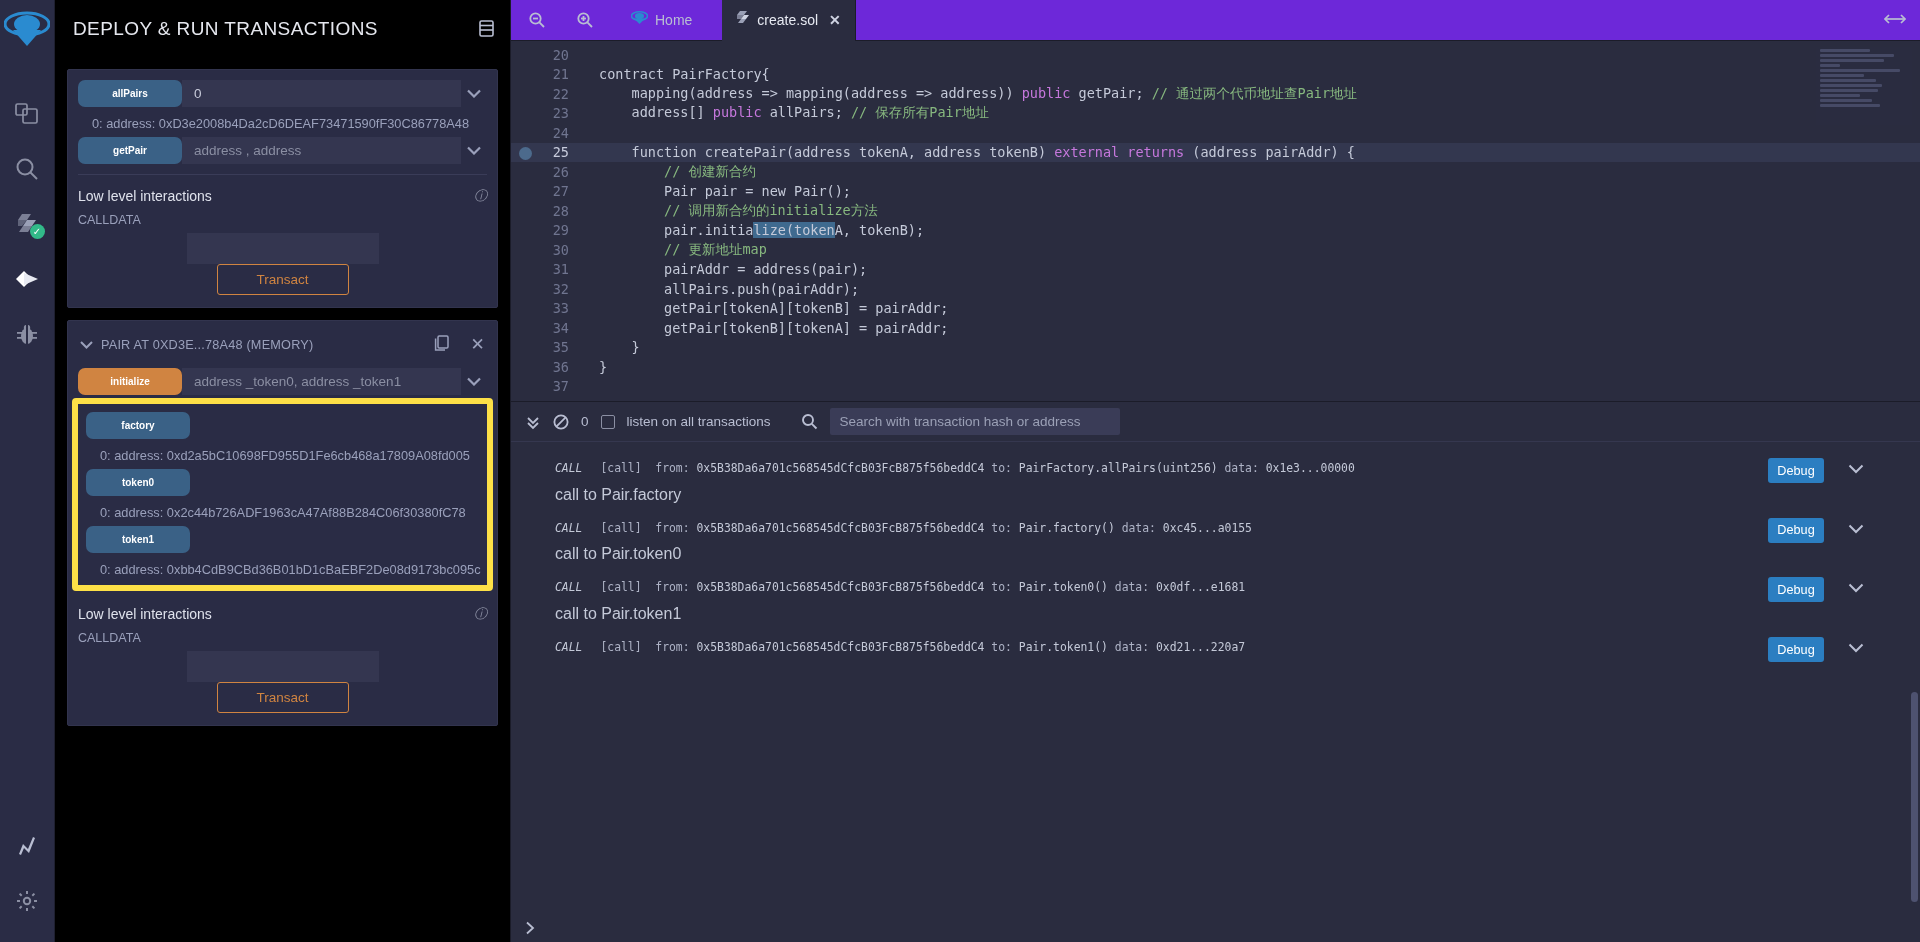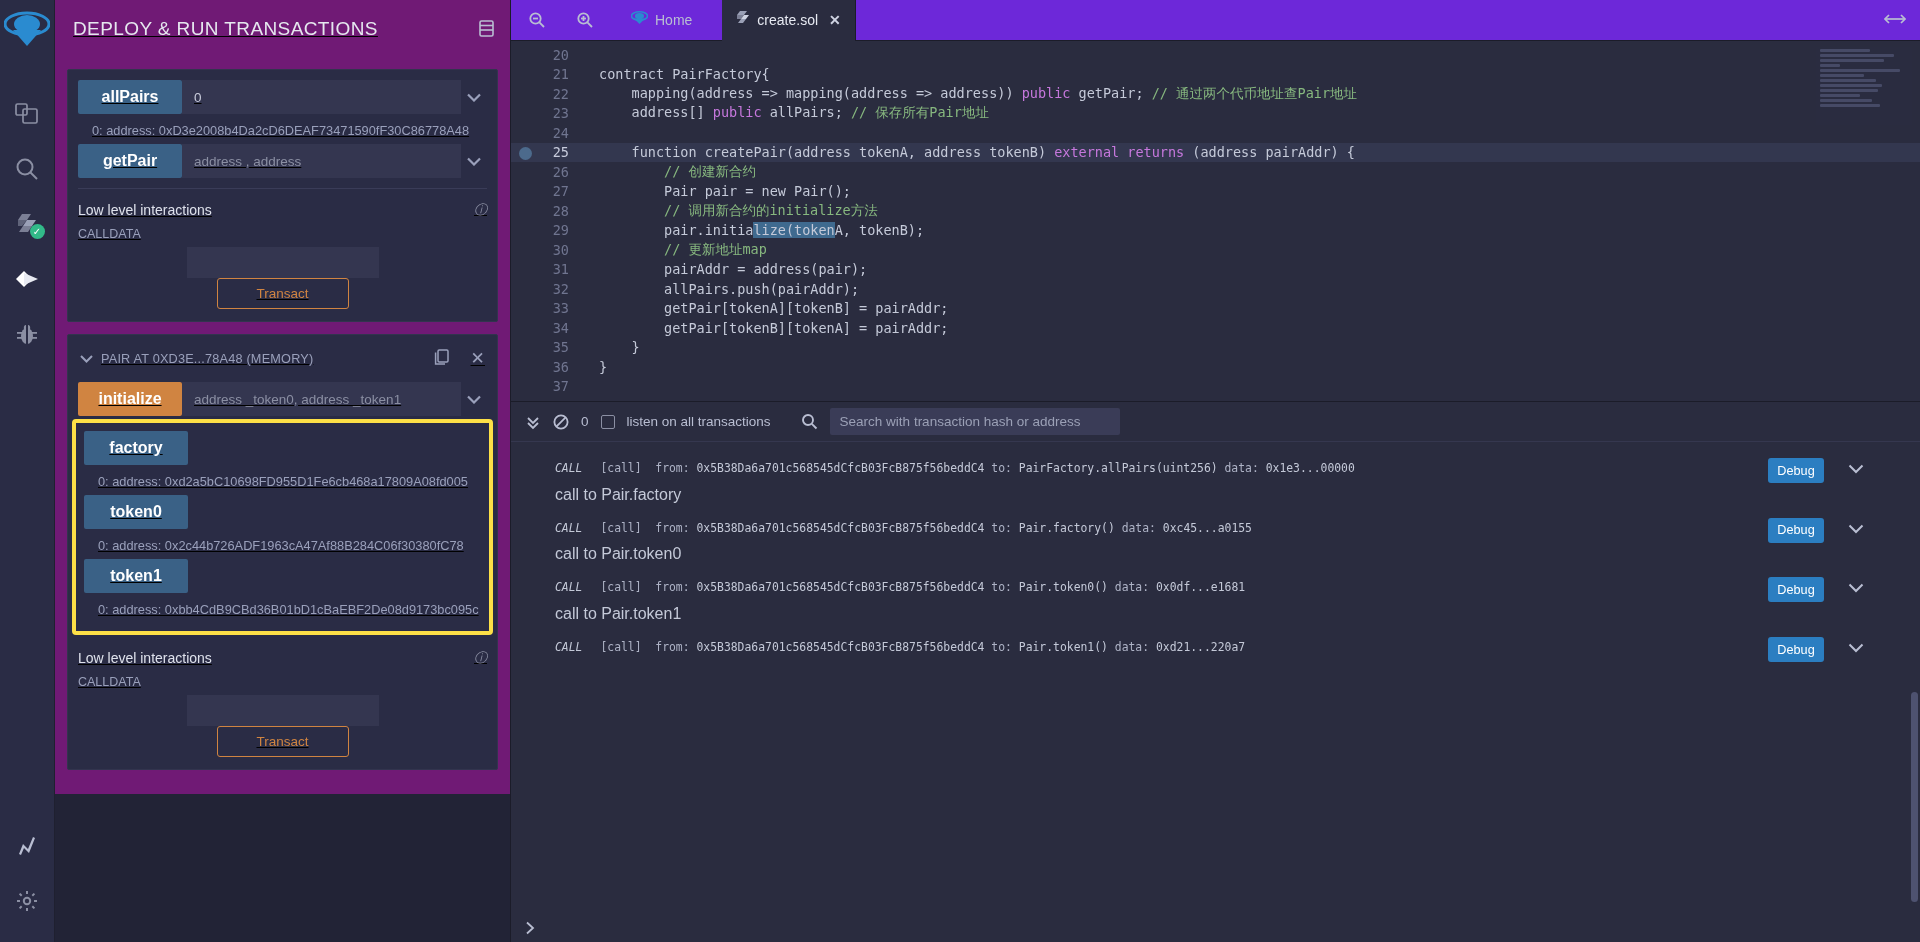--- a/index.html
+++ b/index.html
@@ -31,25 +31,24 @@
   .badge-ok {
     position: absolute; right: 10px; bottom: 12px;
     width: 15px; height: 15px; border-radius: 50%;
     background: #32ba89; display:flex; align-items:center; justify-content:center;
     color:#fff; font-size:10px; line-height:1;
   }
 
   
   .leftpanel {
     width: 455px; flex: 0 0 455px;
-    height: 794px;
-    background: #701a75;
+    height: 942px;
+    background: #000000;
     overflow: hidden;
     position: relative;
-    text-decoration: underline;
   }
   .lp-title {
     color: #e6e8ef;
     font-size: 19px;
     letter-spacing: .4px;
     padding: 18px 0 0 18px;
     font-weight: 400;
   }
   .lp-body { padding: 28px 12px 0 12px; }
 
@@ -58,24 +57,24 @@
     border: 1px solid #32344e;
     border-radius: 2px;
     margin-bottom: 12px;
     padding: 10px 10px 12px 10px;
   }
 
   .fnrow { display: flex; align-items: stretch; margin-bottom: 3px; }
   .fnbtn {
     min-width: 104px;
     padding: 8px 10px;
-    font-size: 16px;
+    font-size: 10px;
     font-weight: bold;
     color: #fff;
-    border: none; border-radius: 2px;
+    border: none; border-radius: 7px;
     text-align: center;
     cursor: pointer;
     font-family: "Liberation Sans", sans-serif;
   }
   .fnbtn.blue   { background: #3a6186; }
   .fnbtn.orange { background: #d08441; }
   .fnfield {
     flex: 1 1 auto;
     background: #343650;
     border: none;
@@ -123,23 +122,23 @@
   .inst-hdr {
     display:flex; align-items:center; gap:8px;
     color:#9aa0bb; font-size:12.7px; letter-spacing:.2px;
     padding: 4px 2px 14px 2px;
   }
   .inst-hdr .chev { color:#9aa0bb; }
   .inst-hdr .spacer { flex:1 1 auto; }
   .inst-hdr .ic { color:#9aa0bb; cursor:pointer; }
 
   .redbox {
-    border: 4px solid #fde047;
+    border: 6px solid #fde047;
     border-radius: 4px;
-    padding: 8px 8px 8px 8px;
+    padding: 8px 8px 2px 8px;
     margin: 0 -6px 0 -6px;
   }
 
   
   .right {
     flex: 1 1 auto; height: 942px;
     background: #2a2c3f;
     display: flex; flex-direction: column;
     border-left: 1px solid #1b1c29;
     position: relative;

